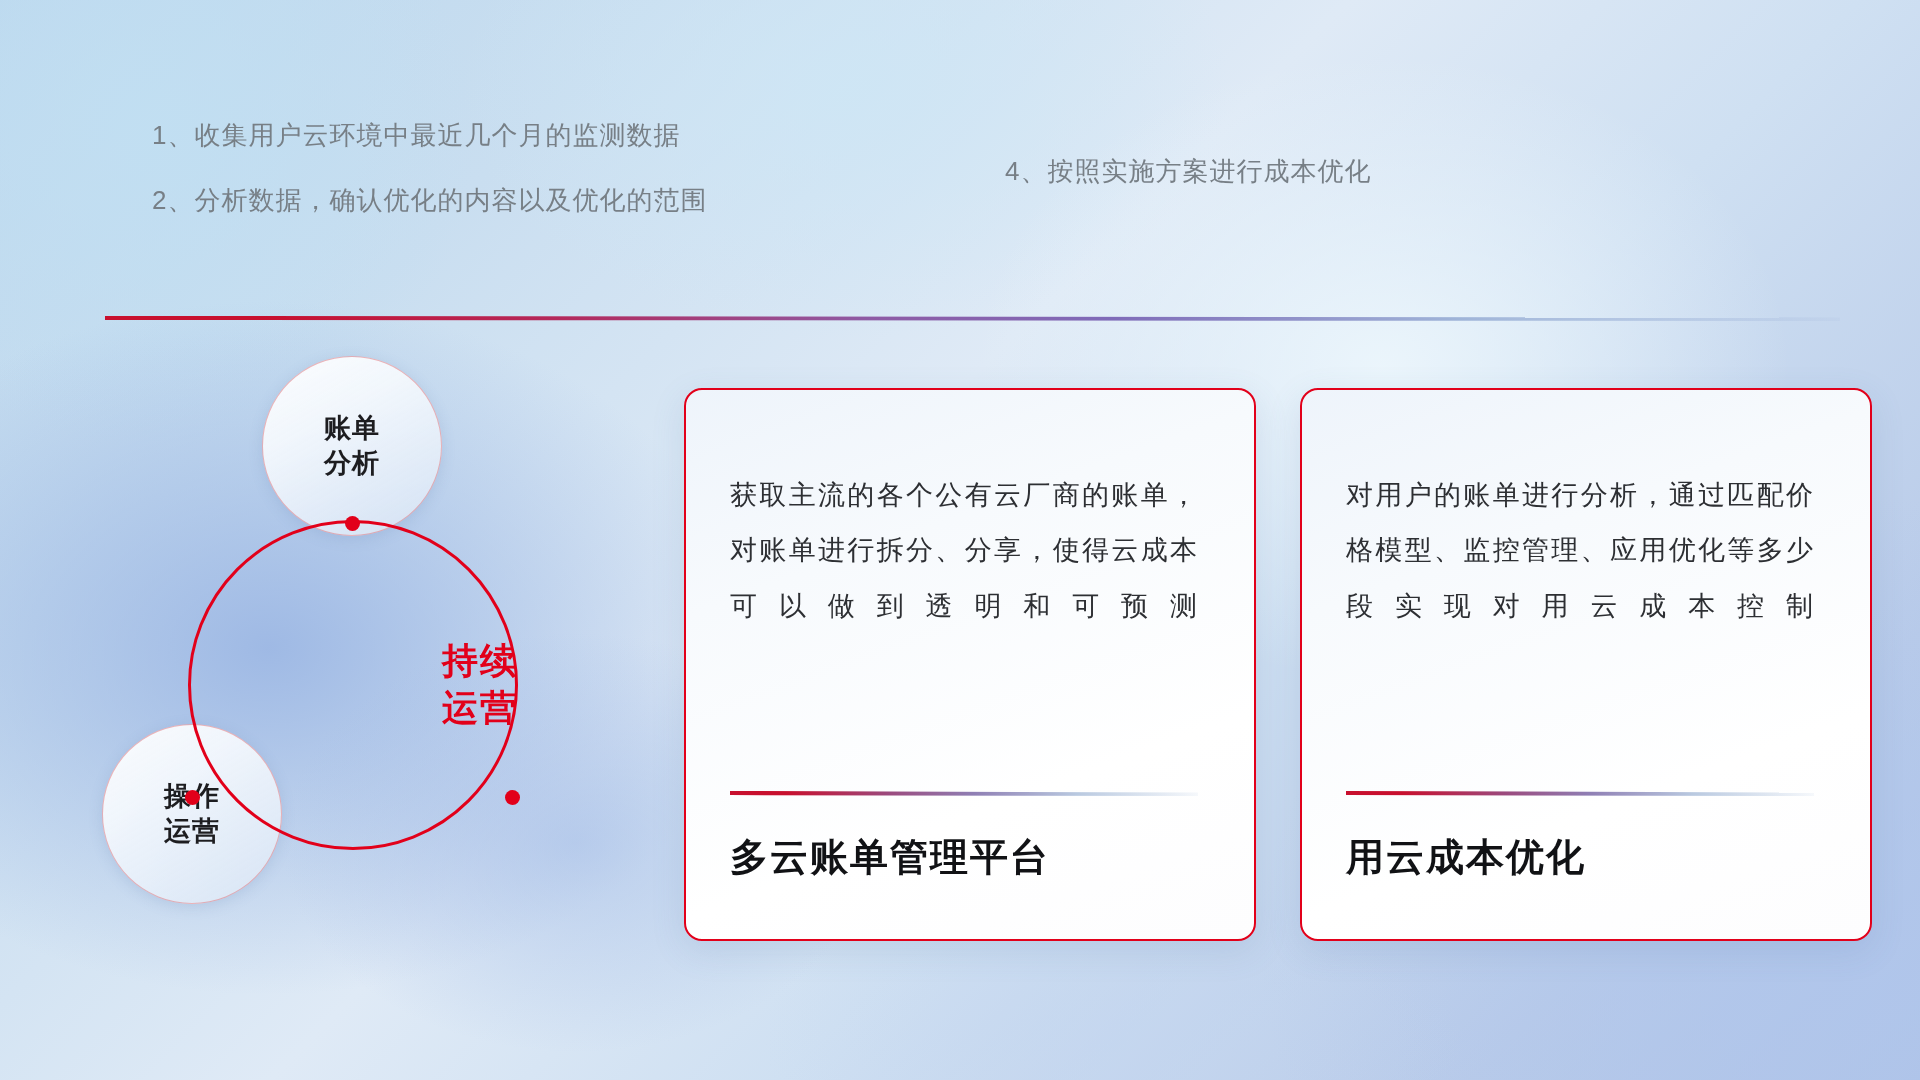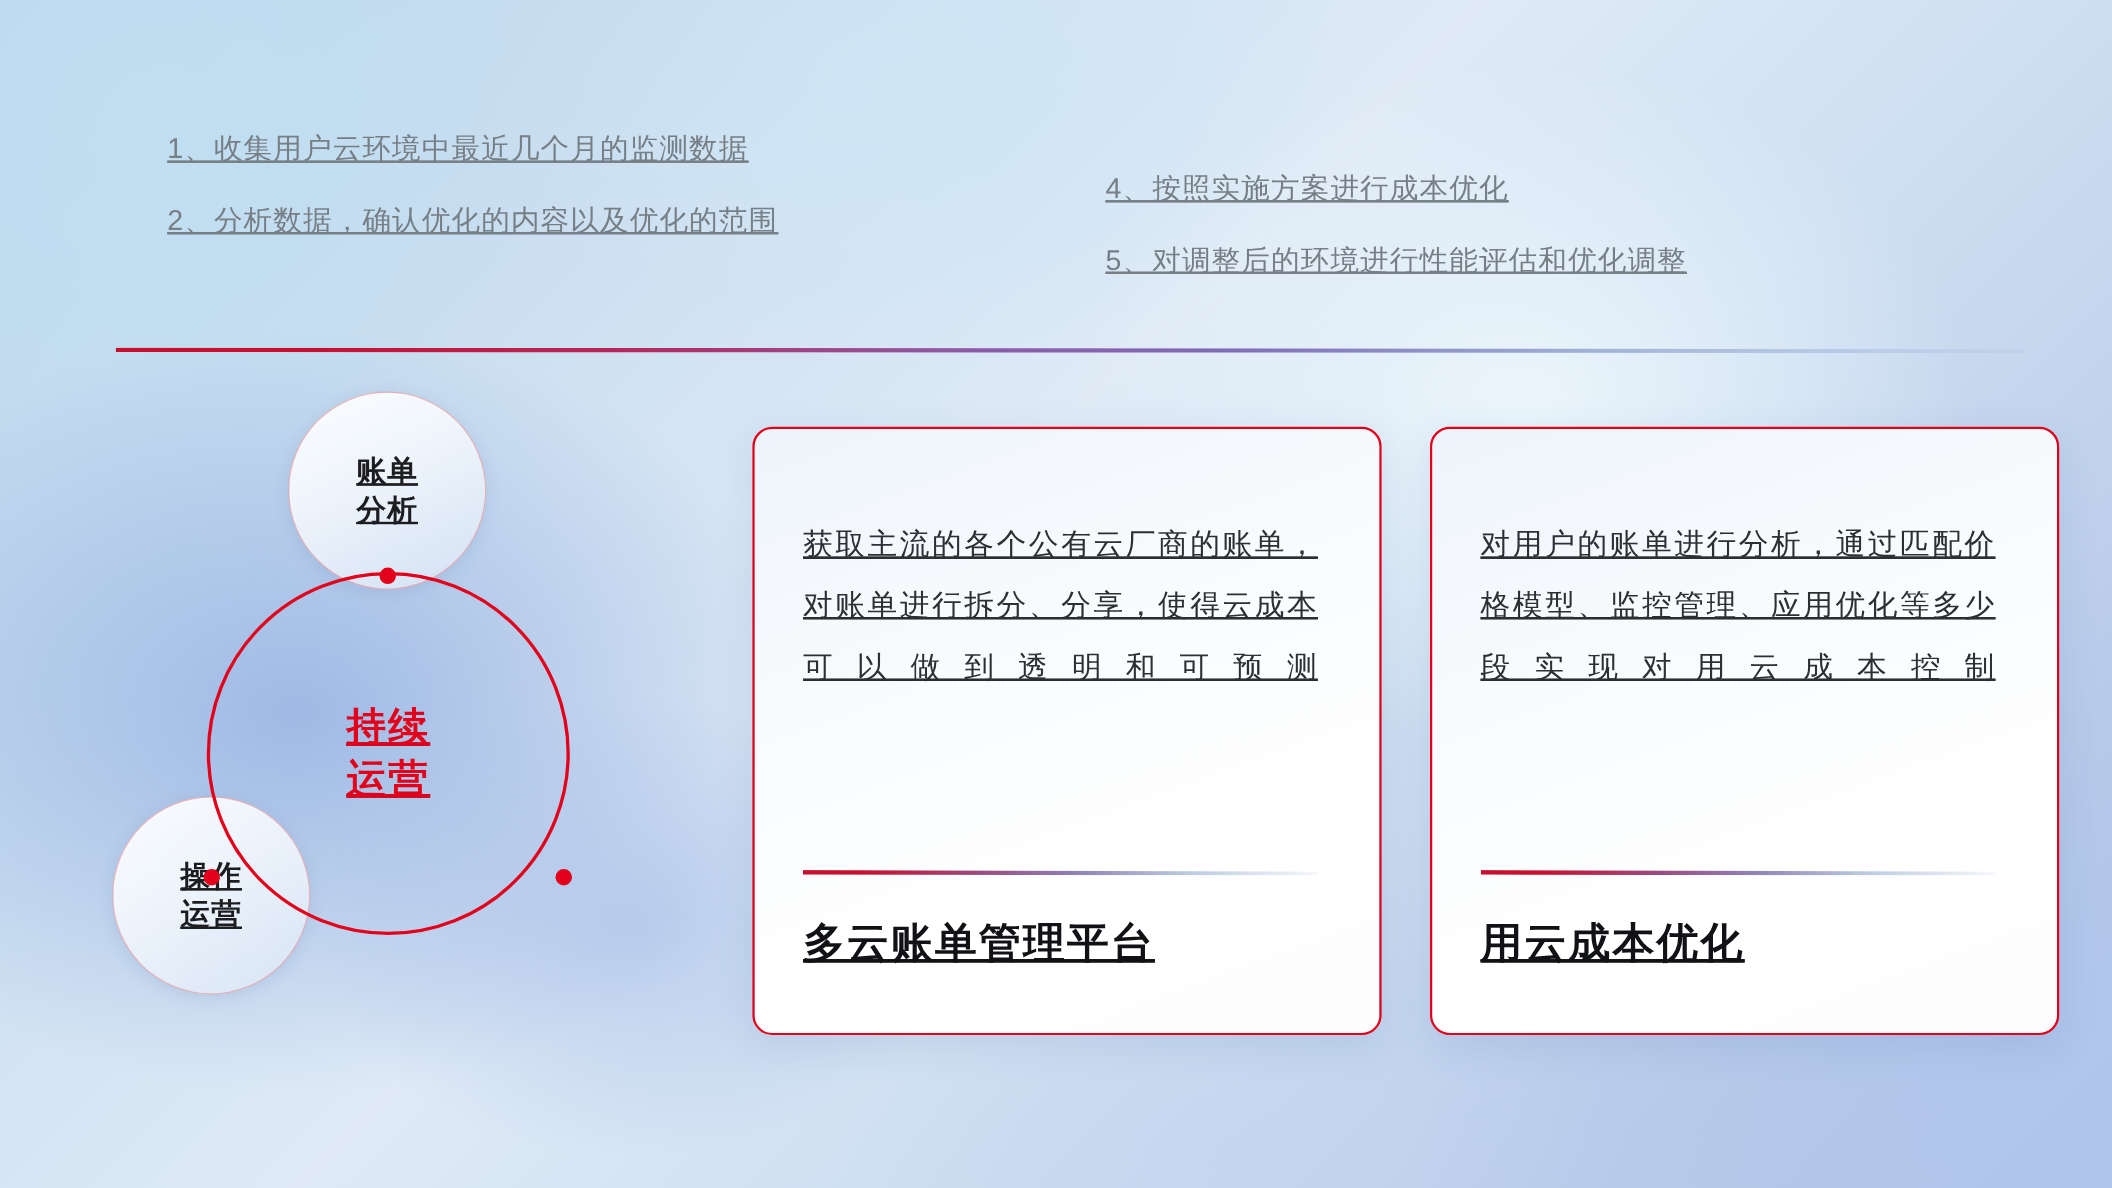--- a/index.html
+++ b/index.html
@@ -1,15 +1,15 @@
 <!DOCTYPE html>
 <html><head>
 <meta charset="utf-8">
 <style>
-  * { margin:0; padding:0; box-sizing:border-box;text-decoration:underline; }
+  * { margin:0; padding:0; box-sizing:border-box; }
   html,body { width:1920px; height:1080px; overflow:hidden; }
   body {
     font-family:"Liberation Sans","DejaVu Sans",sans-serif;
     background:#cfe0f0;
     position:relative;
   }
 
   
   #bg {
     position:absolute; inset:0;
@@ -59,21 +59,21 @@
     left:104px; top:168px; width:330px; height:330px;
     border:3px solid #e2001a; background:transparent;
   }
   .vc-label {
     position:absolute; width:100%; top:50%; transform:translateY(-50%);
     text-align:center; font-size:27px; font-weight:700; color:#1d1d20;
     line-height:1.28; letter-spacing:1px;
   }
   #label-center {
     position:absolute; left:104px; top:168px; width:330px; height:330px;
-    display:flex; align-items:center; justify-content:center;
+    display:flex; align-items:center; justify-content:flex-end;
   }
   #label-center span{
     color:#e2001a; font-size:36px; font-weight:800; line-height:1.3;
     text-align:center; letter-spacing:2px; display:block;
   }
   .node-dot {
     position:absolute; width:15px; height:15px; border-radius:50%;
     background:#e2001a;
   }
   #dot-top   { left:261px; top:164px; }
@@ -110,21 +110,20 @@
 
 <div id="bg"></div>
 
 <div class="list-col" id="list-left">
   <div class="line">1、收集用户云环境中最近几个月的监测数据</div>
   <div class="line">2、分析数据，确认优化的内容以及优化的范围</div>
 </div>
 
 <div class="list-col" id="list-right">
   <div class="line">4、按照实施方案进行成本优化</div>
-  <div class="line">5、对调整后的环境进行性能评估和优化调整</div>
 </div>
 
 <div id="divider"></div>
 
 <div id="venn">
   <div class="vc vc-fill" id="vc-top">
     <div class="vc-label">
       <span>账单</span><br>
       <span>分析</span>
     </div>

